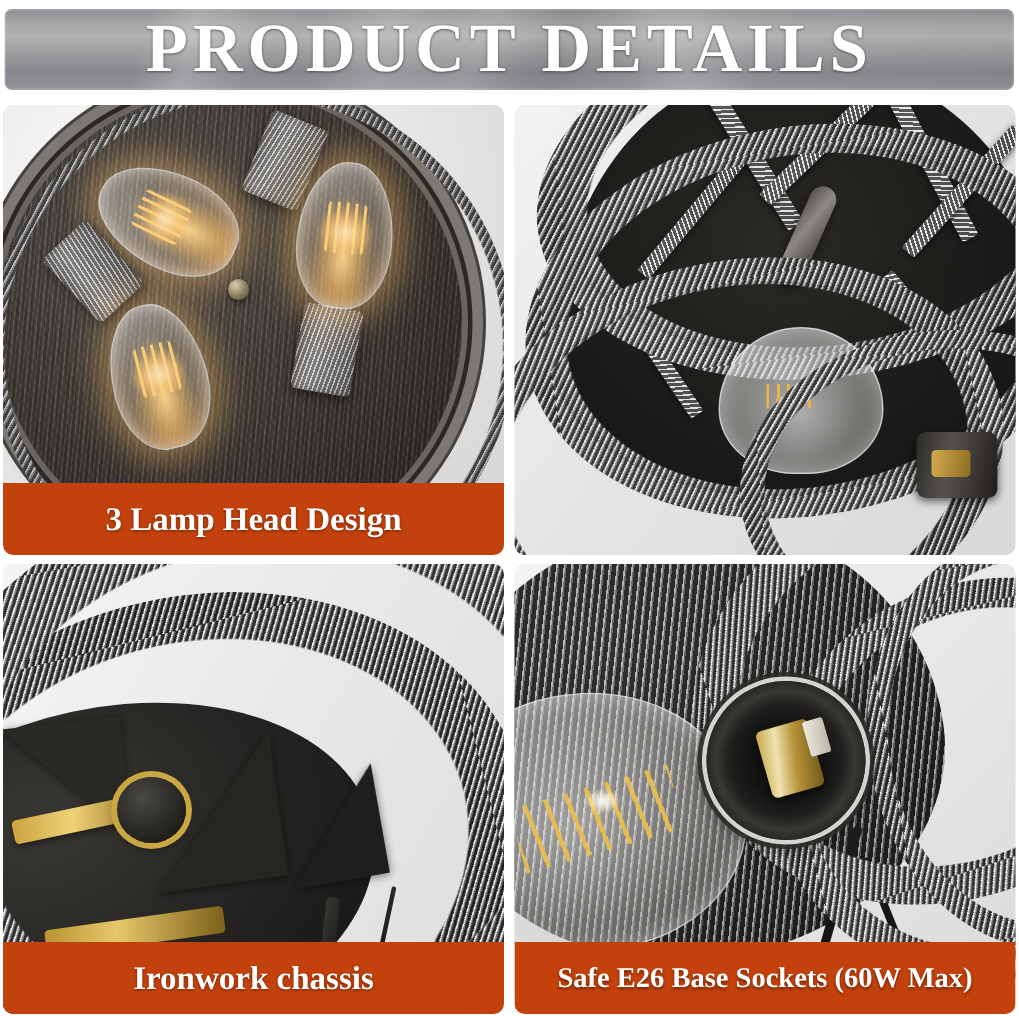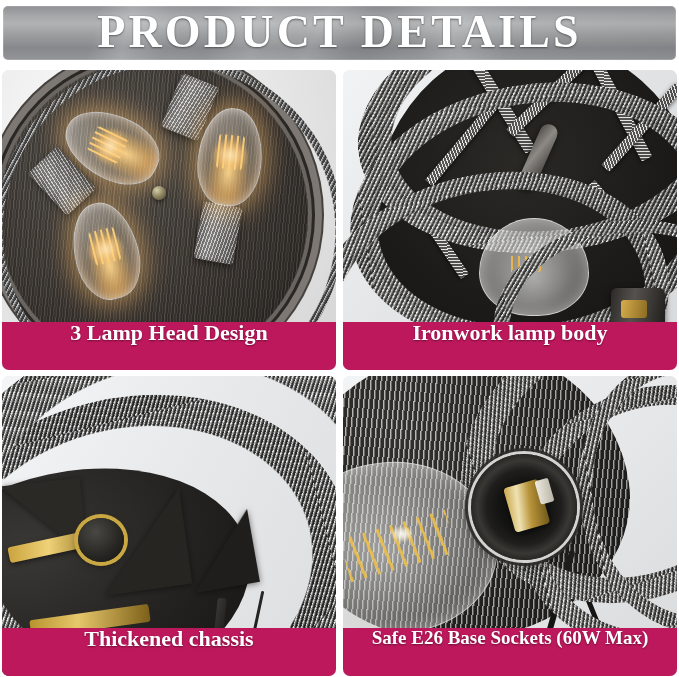--- a/index.html
+++ b/index.html
@@ -111,23 +111,23 @@
     overflow: hidden;
   }
 
   
   .caption {
     position: absolute;
     left: 0;
     right: 0;
     bottom: 0;
     height: 48px;
-    background: #be185d;
+    background: #c2410c;
     display: flex;
-    align-items: flex-start;
+    align-items: center;
     justify-content: center;
     z-index: 30;
   }
   .caption-text {
     color: #ffffff;
     font-size: 22px;
     font-weight: bold;
     line-height: 1;
     white-space: nowrap;
     text-shadow: 0 1px 2px rgba(0,0,0,0.45);
@@ -725,23 +725,20 @@
         <div class="band tr-band1"></div>
         <div class="band tr-band2"></div>
         <div class="band tr-band3"></div>
 
         <div class="tr-bulb"></div>
         <div class="tr-fil"></div>
         <div class="tr-socket2"></div>
 
         <div class="band tr-band4"></div>
       </div>
-      <div class="caption">
-        <span class="caption-text">Ironwork lamp body</span>
-      </div>
     </div>
 
     <div class="panel bl">
       <div class="photo">
         <div class="bl-bg"></div>
         <div class="bl-inner-dark"></div>
 
         <div class="bl-tri bl-t2"></div>
         <div class="bl-gold"></div>
         <div class="bl-socket"></div>
@@ -750,21 +747,21 @@
         <div class="bl-rim2"></div>
         <div class="bl-tri bl-t1"></div>
         <div class="bl-tri bl-t3"></div>
 
         <div class="bl-post"></div>
         <div class="bl-wire"></div>
 
         <div class="bl-rim"></div>
       </div>
       <div class="caption">
-        <span class="caption-text">Thickened chassis</span>
+        <span class="caption-text">Ironwork chassis</span>
       </div>
     </div>
 
     <div class="panel br">
       <div class="photo">
         <div class="br-bg"></div>
         <div class="br-body"></div>
 
         <div class="br-legs"></div>
         <div class="br-legs2"></div>

